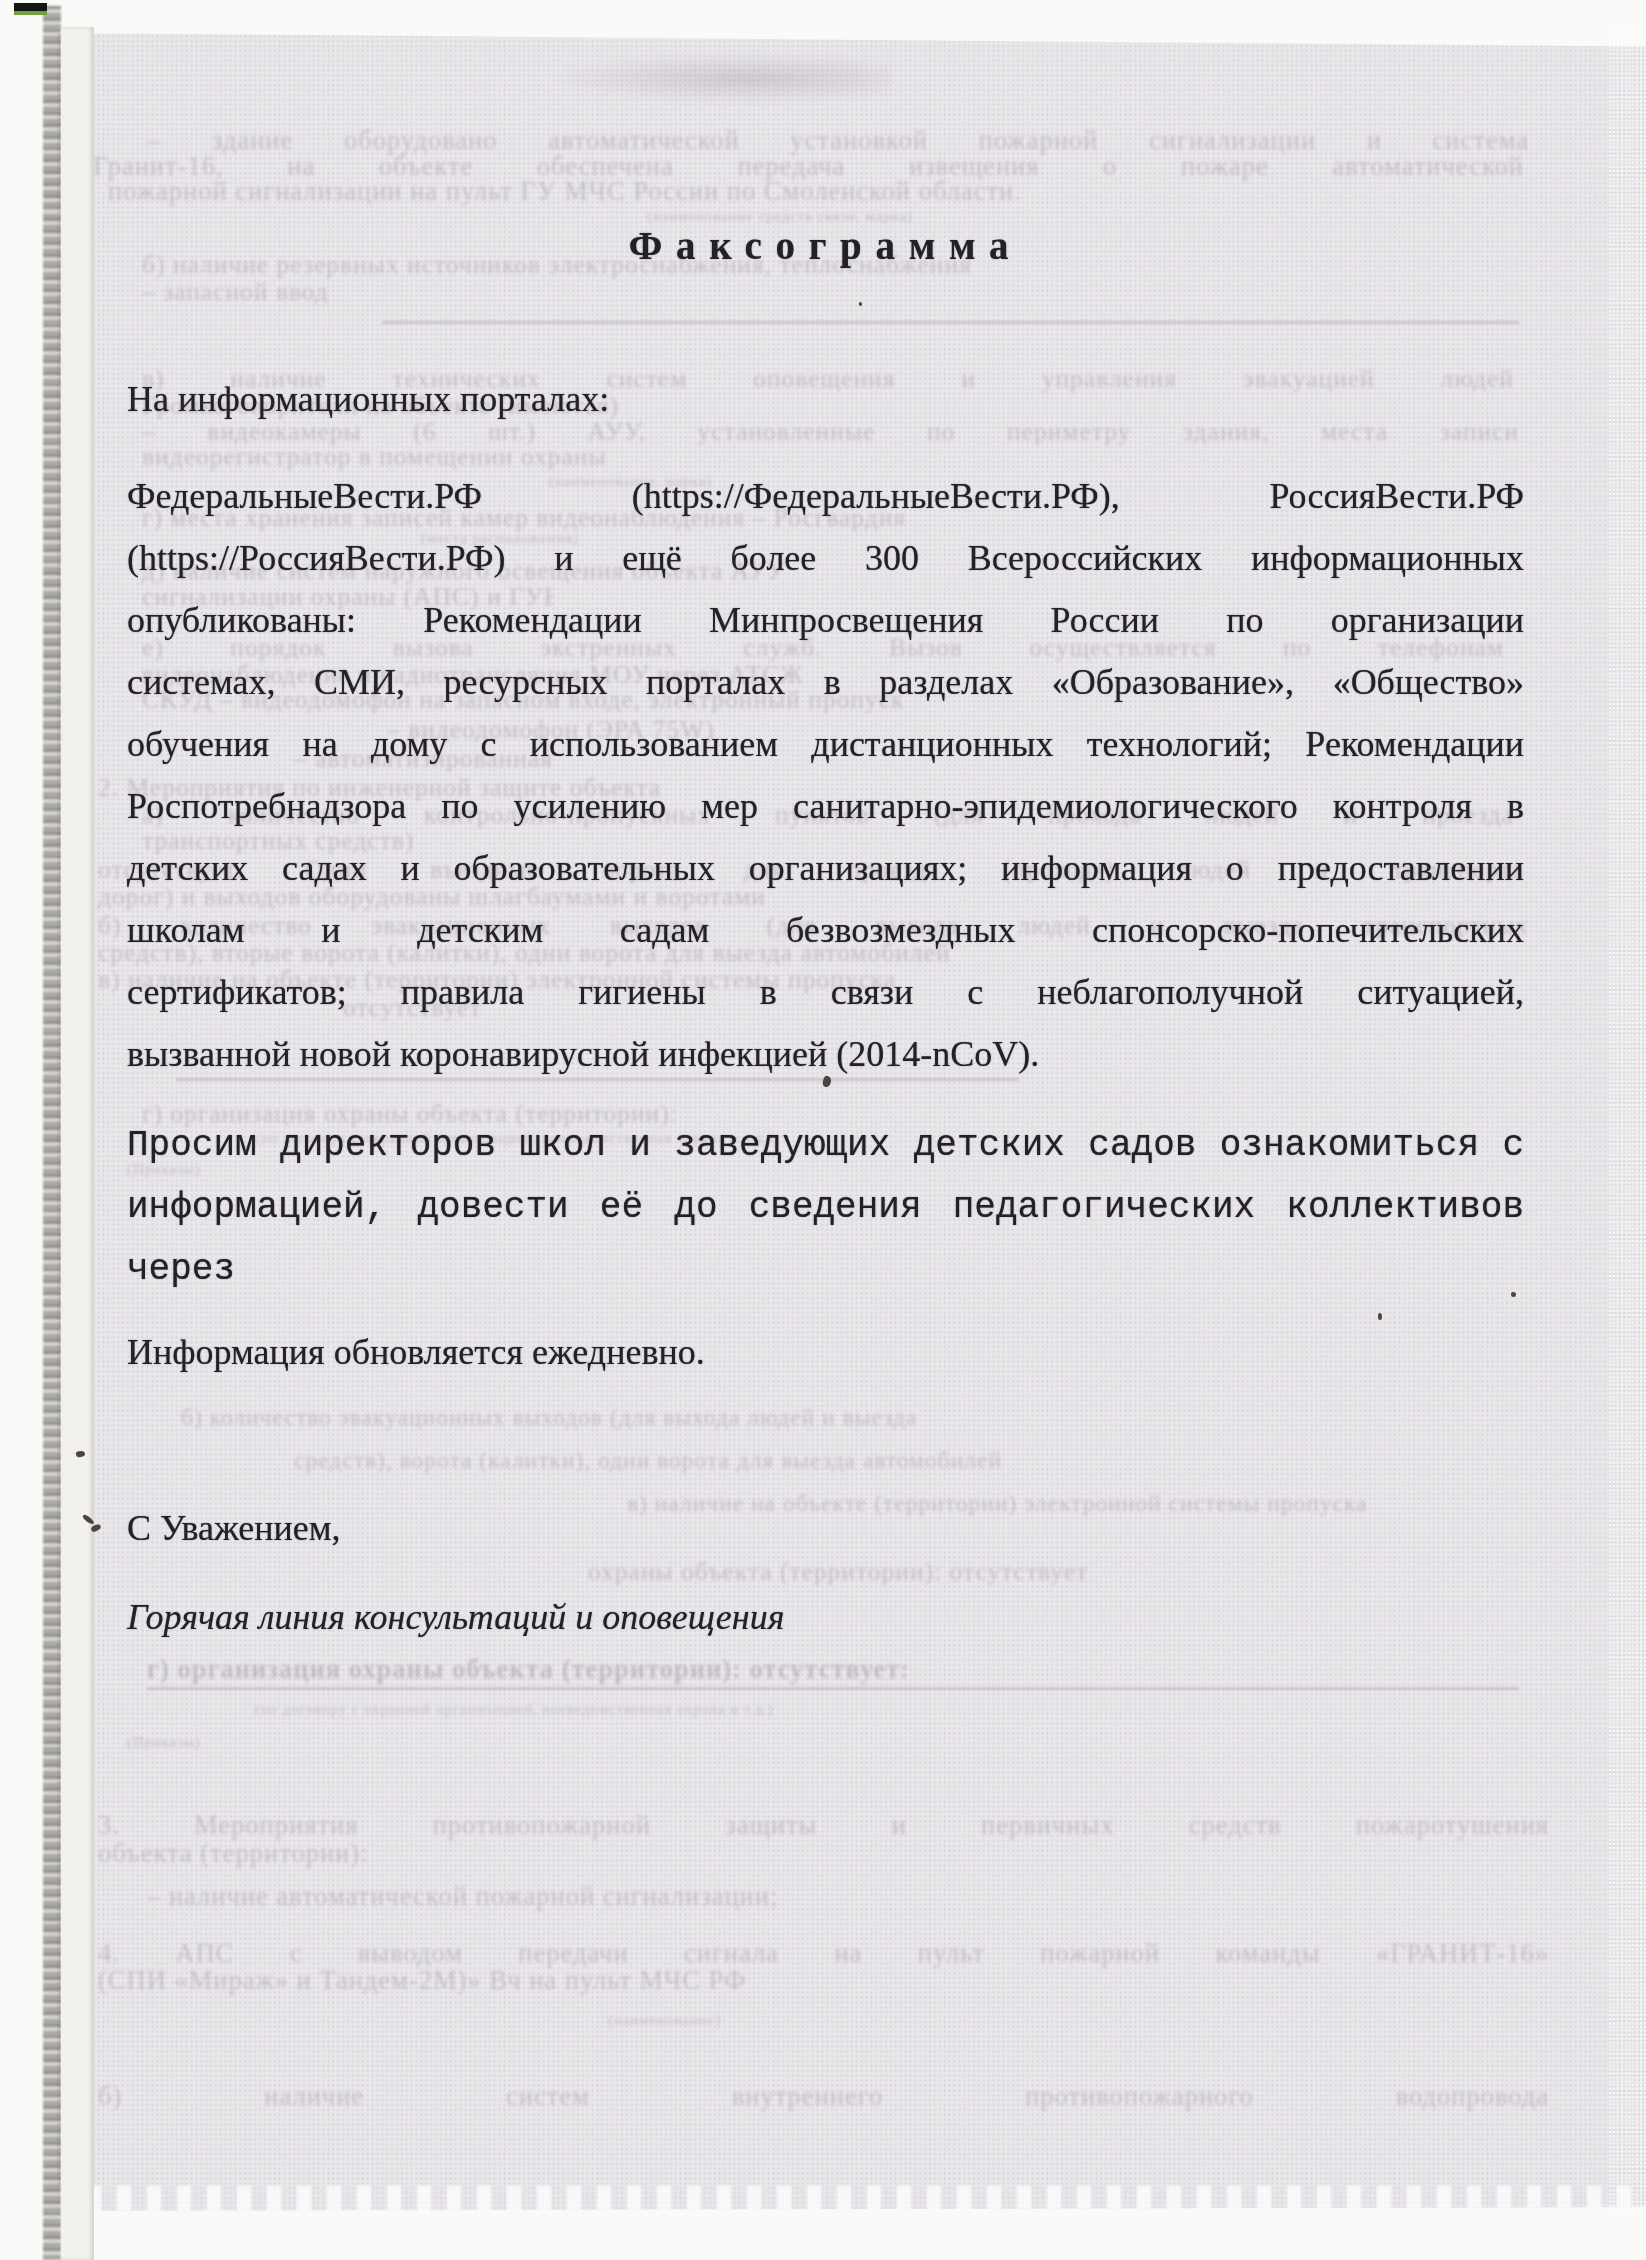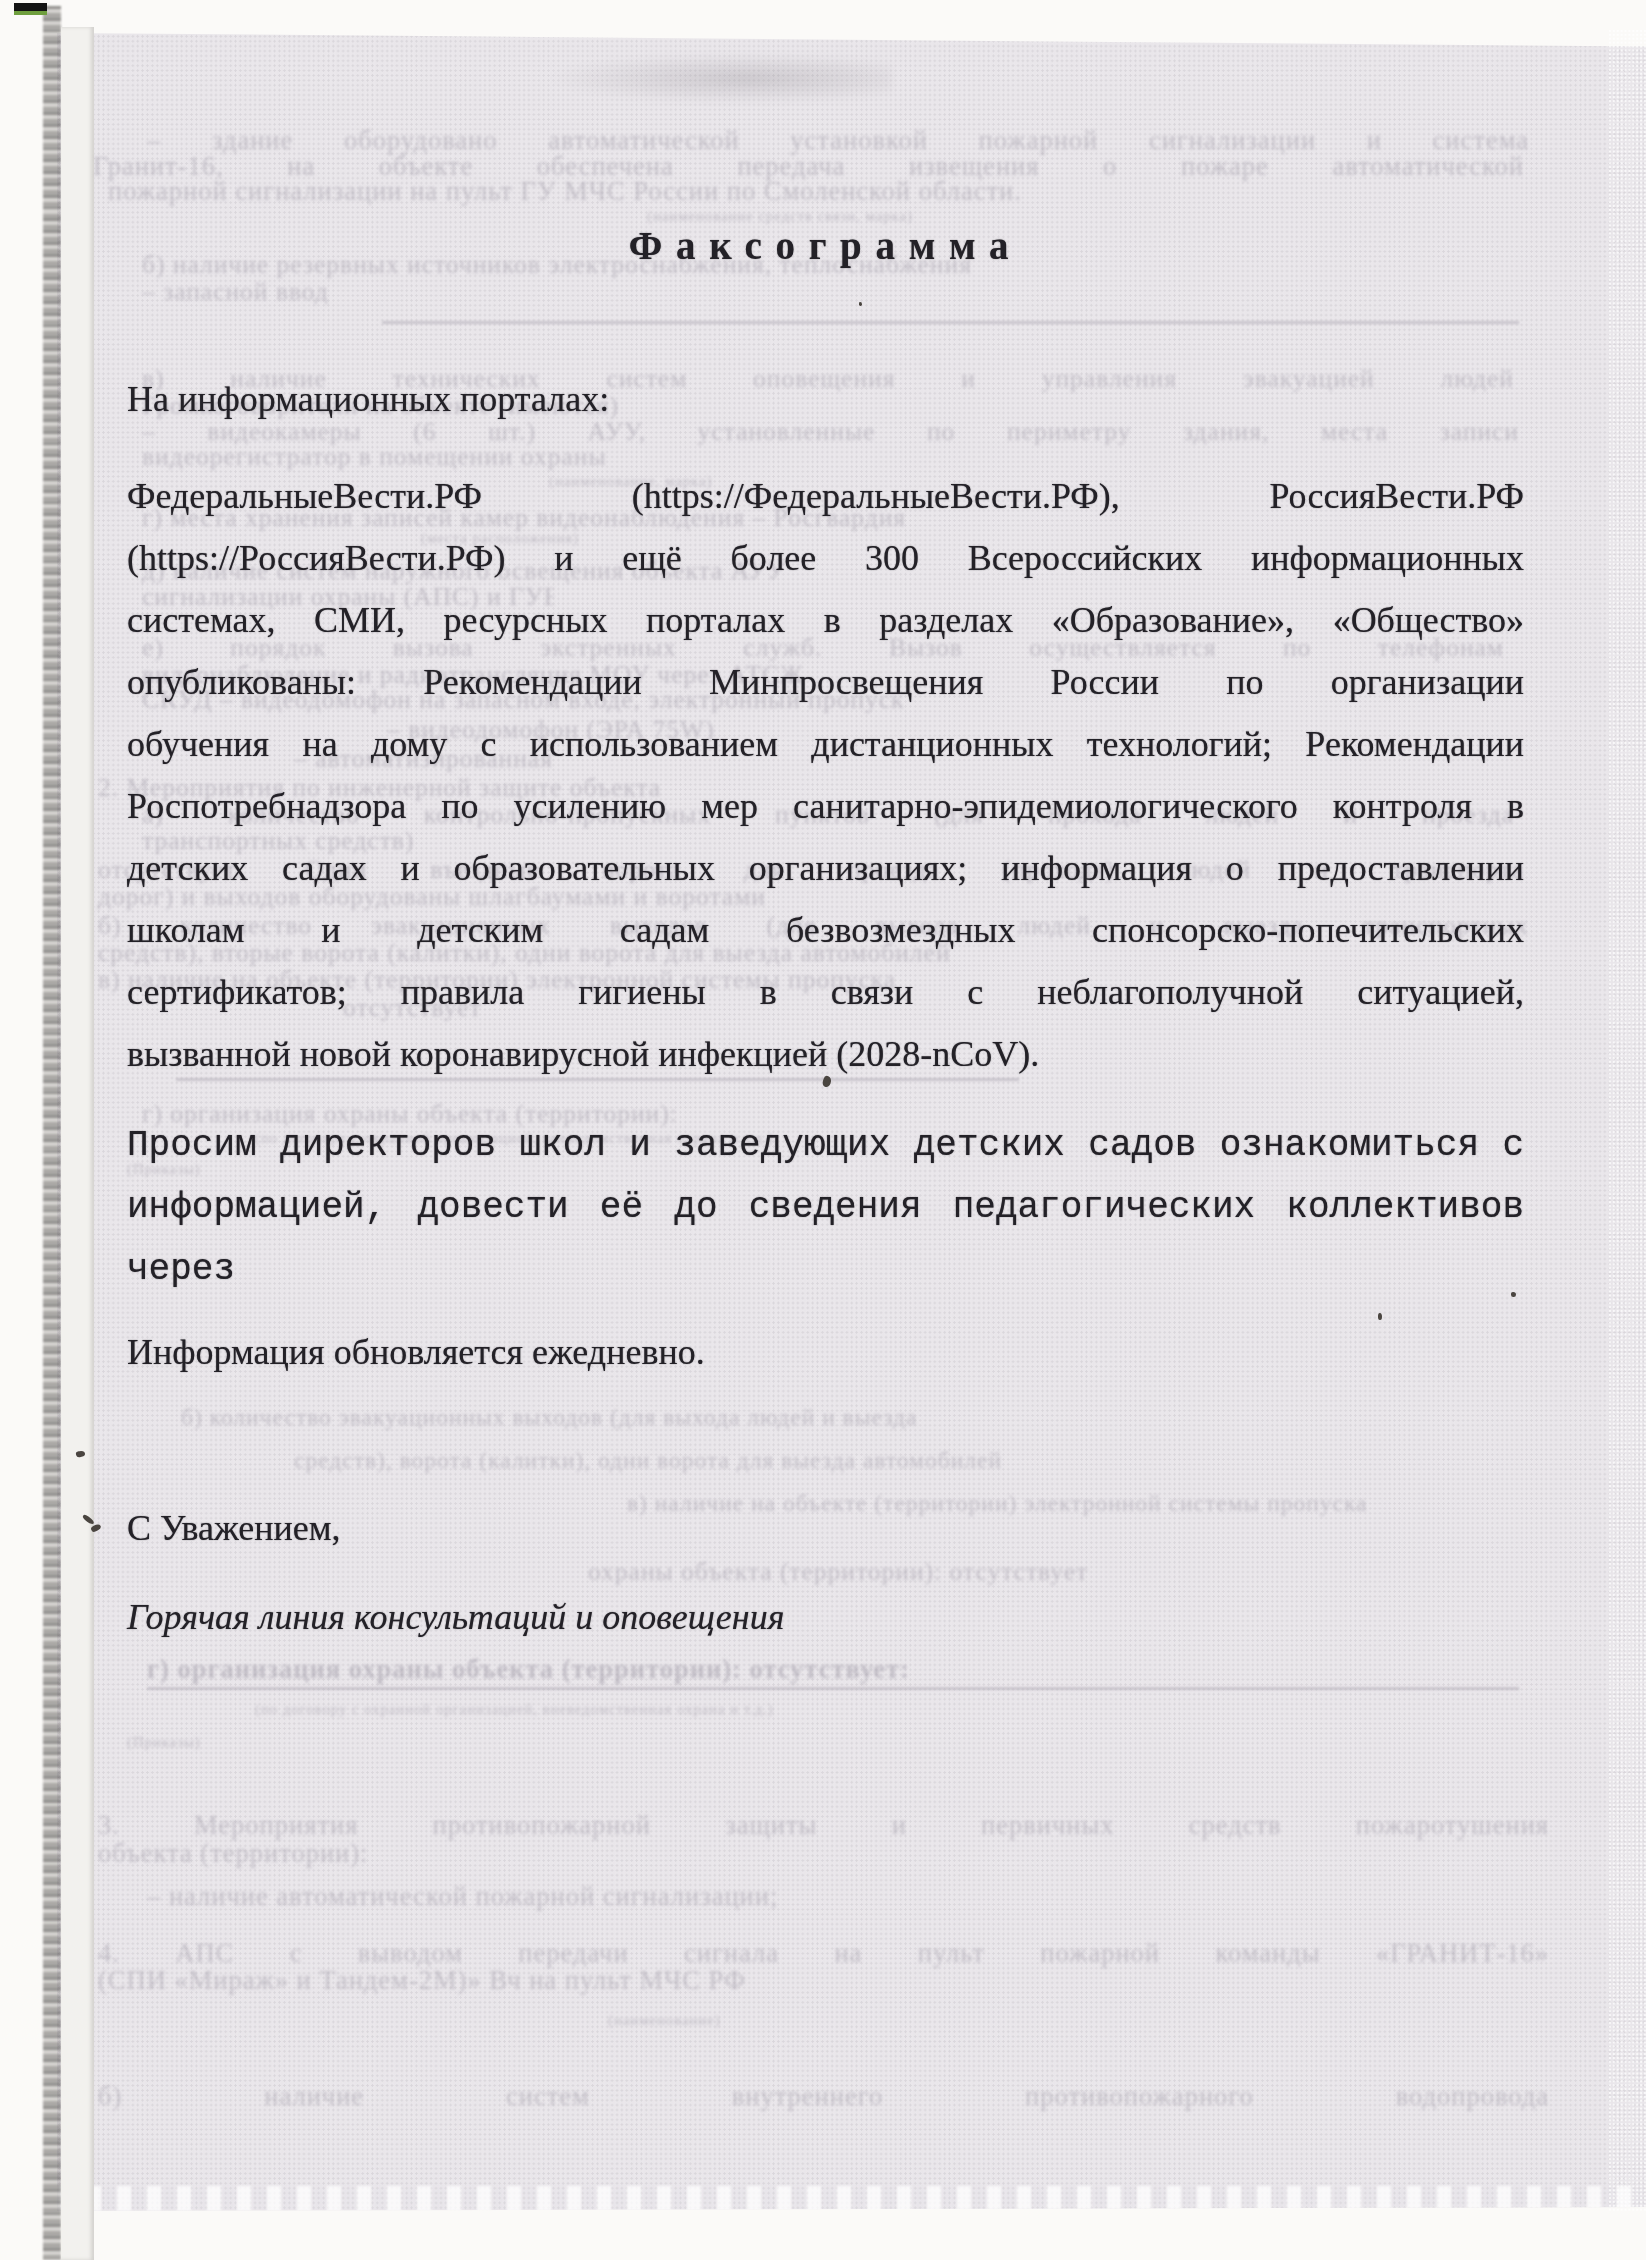--- a/index.html
+++ b/index.html
@@ -125,28 +125,28 @@
       <div class="ghost-line" style="left: 608px; top: 2012px; width: 274px; font-size: 14.7px;">(наименование)</div>
       <div class="ghost-line just" style="left: 98px; top: 2081px; width: 1451px; font-size: 26.5px;">б) наличие систем внутреннего противопожарного водопровода</div>
     </div>
 
   <div id="content">
     <div class="fax-title">Факсограмма</div>
     <div class="intro">На информационных порталах:</div>
     <div class="para" id="para1">
         <div class="tline just">ФедеральныеВести.РФ (https://ФедеральныеВести.РФ), РоссияВести.РФ</div>
         <div class="tline just">(https://РоссияВести.РФ) и ещё более 300 Всероссийских информационных</div>
+        <div class="tline just">опубликованы: Рекомендации Минпросвещения России по организации</div>
         <div class="tline just">системах, СМИ, ресурсных порталах в разделах «Образование», «Общество»</div>
-        <div class="tline just">опубликованы: Рекомендации Минпросвещения России по организации</div>
         <div class="tline just">обучения на дому с использованием дистанционных технологий; Рекомендации</div>
         <div class="tline just">Роспотребнадзора по усилению мер санитарно-эпидемиологического контроля в</div>
         <div class="tline just">детских садах и образовательных организациях; информация о предоставлении</div>
         <div class="tline just">школам и детским садам безвозмездных спонсорско-попечительских</div>
         <div class="tline just">сертификатов; правила гигиены в связи с неблагополучной ситуацией,</div>
-        <div class="tline">вызванной новой коронавирусной инфекцией (2028-nCoV).</div>
+        <div class="tline">вызванной новой коронавирусной инфекцией (2014-nCoV).</div>
       </div>
     <div class="para" id="para2">
         <div class="tline just">Просим директоров школ и заведующих детских садов ознакомиться с</div>
         <div class="tline just">информацией, довести её до сведения педагогических коллективов через</div>
       </div>
     <div class="para" id="para3">Информация обновляется ежедневно.</div>
     <div class="closing">С Уважением,</div>
     <div class="signature">Горячая линия консультаций и оповещения</div>
   </div>
 

